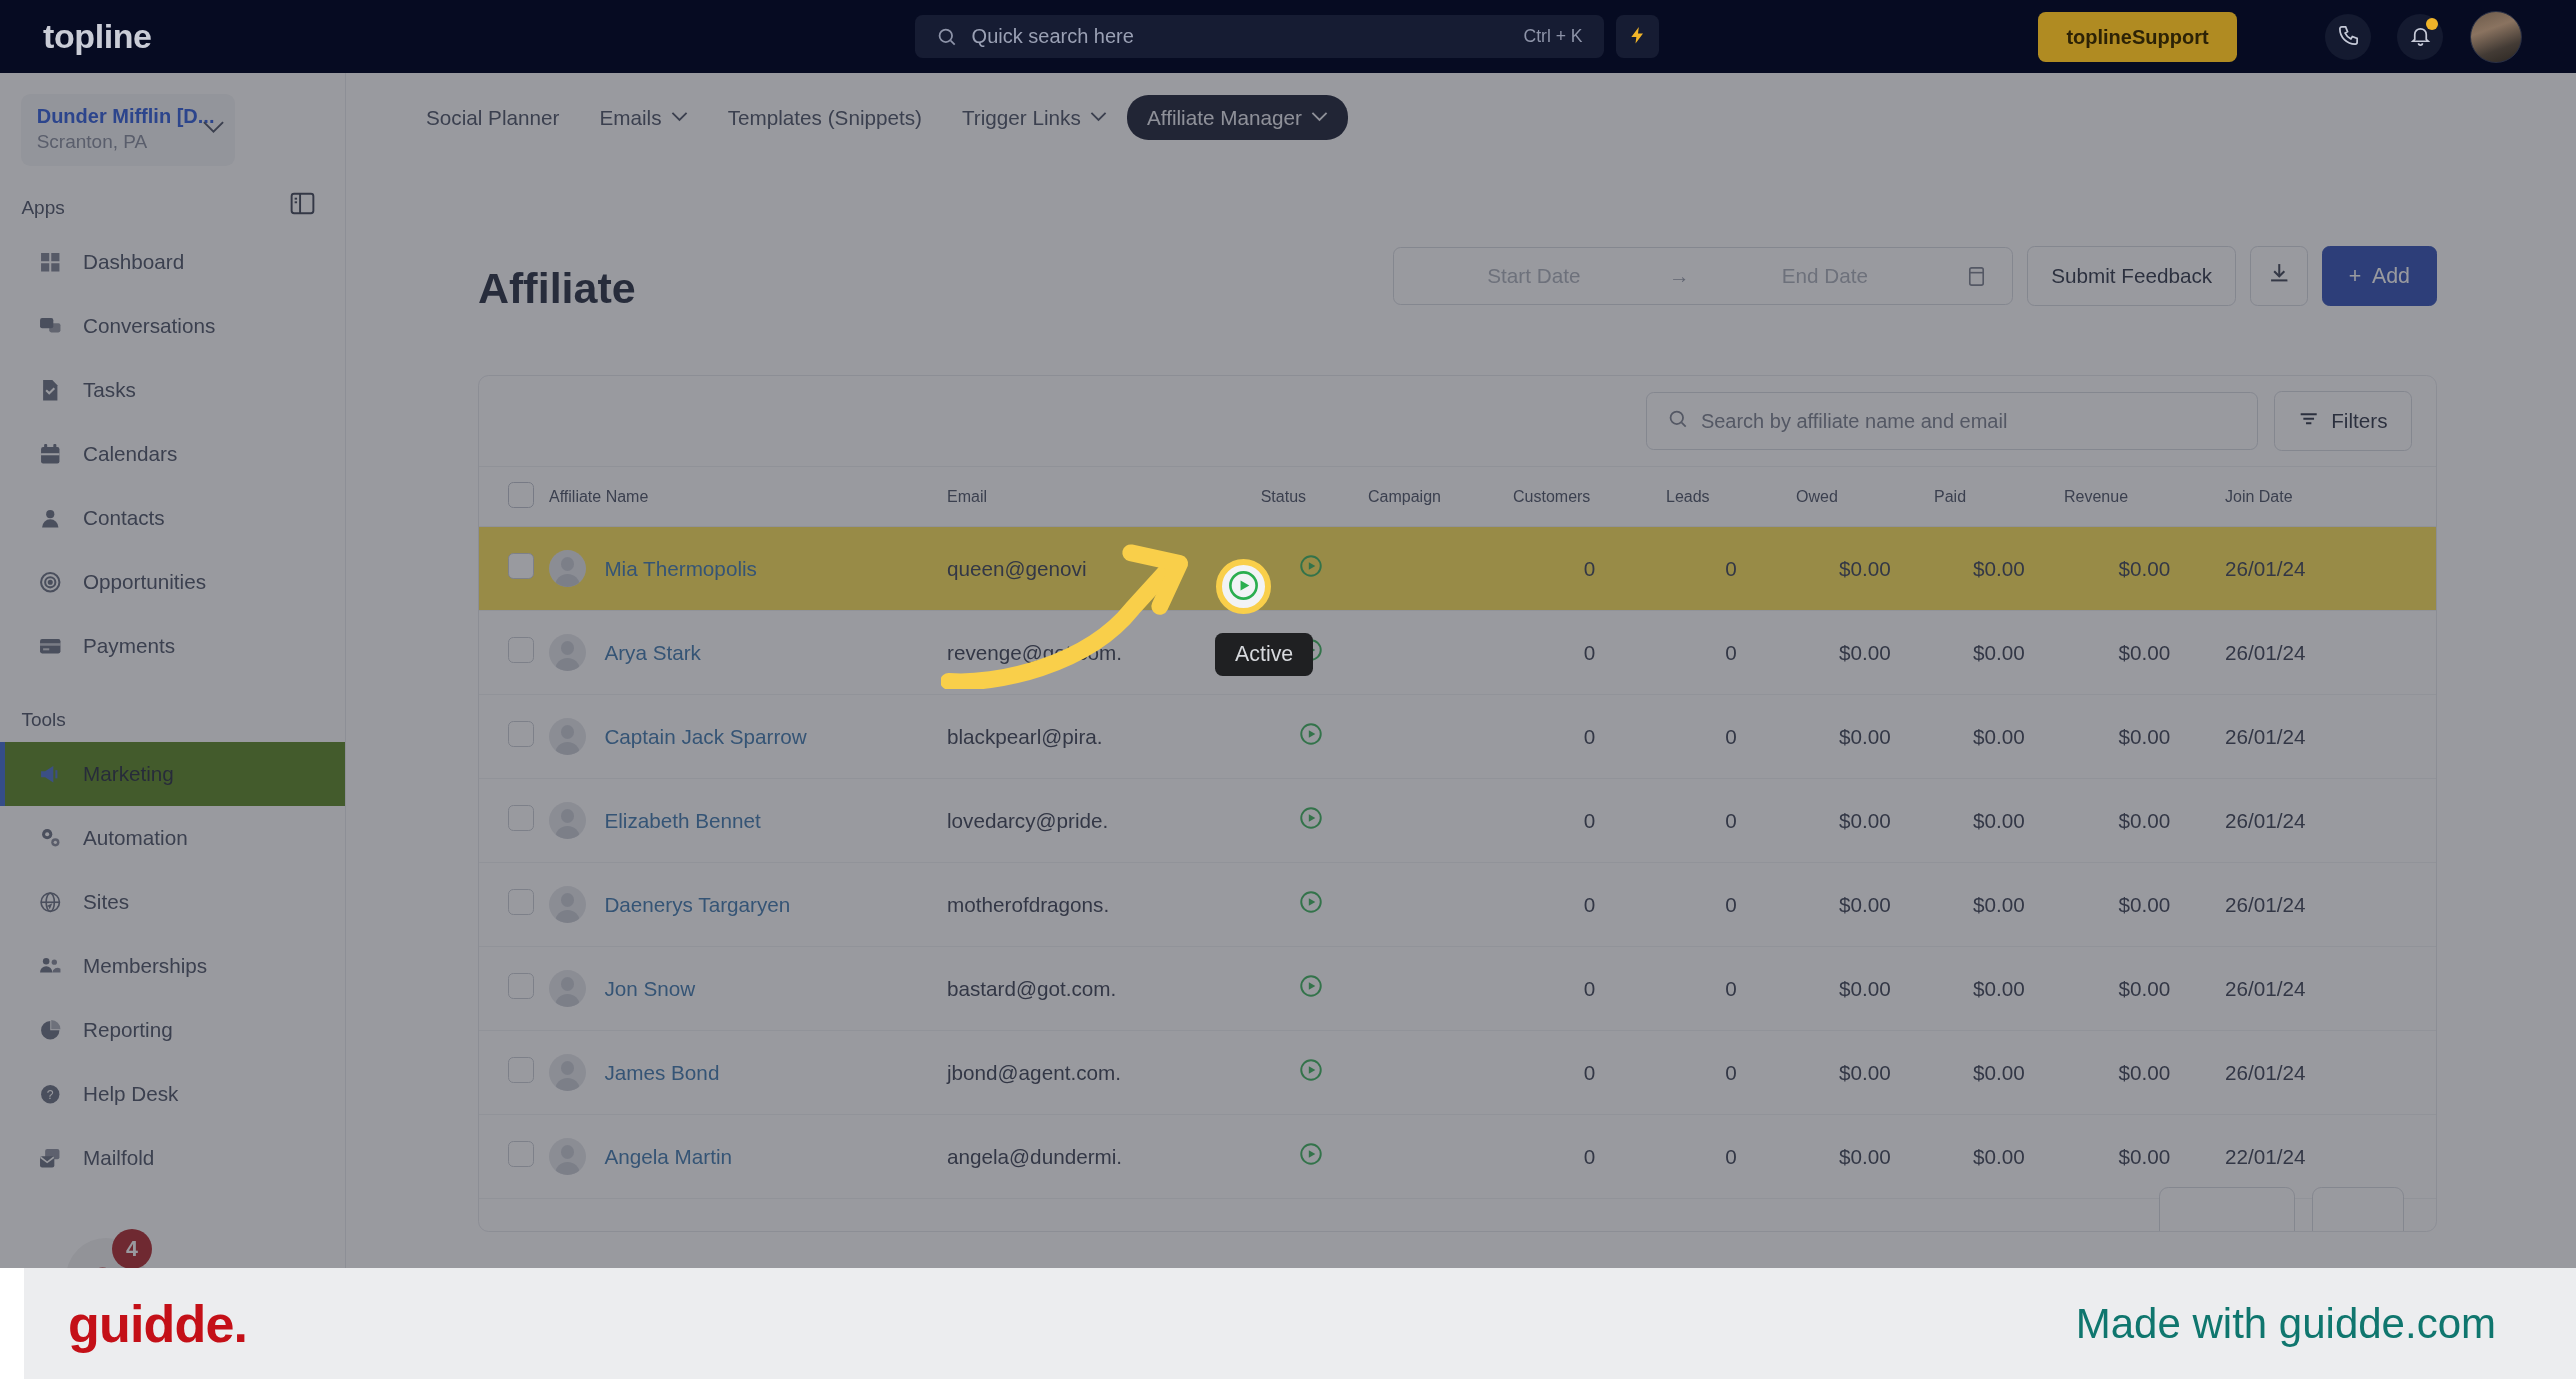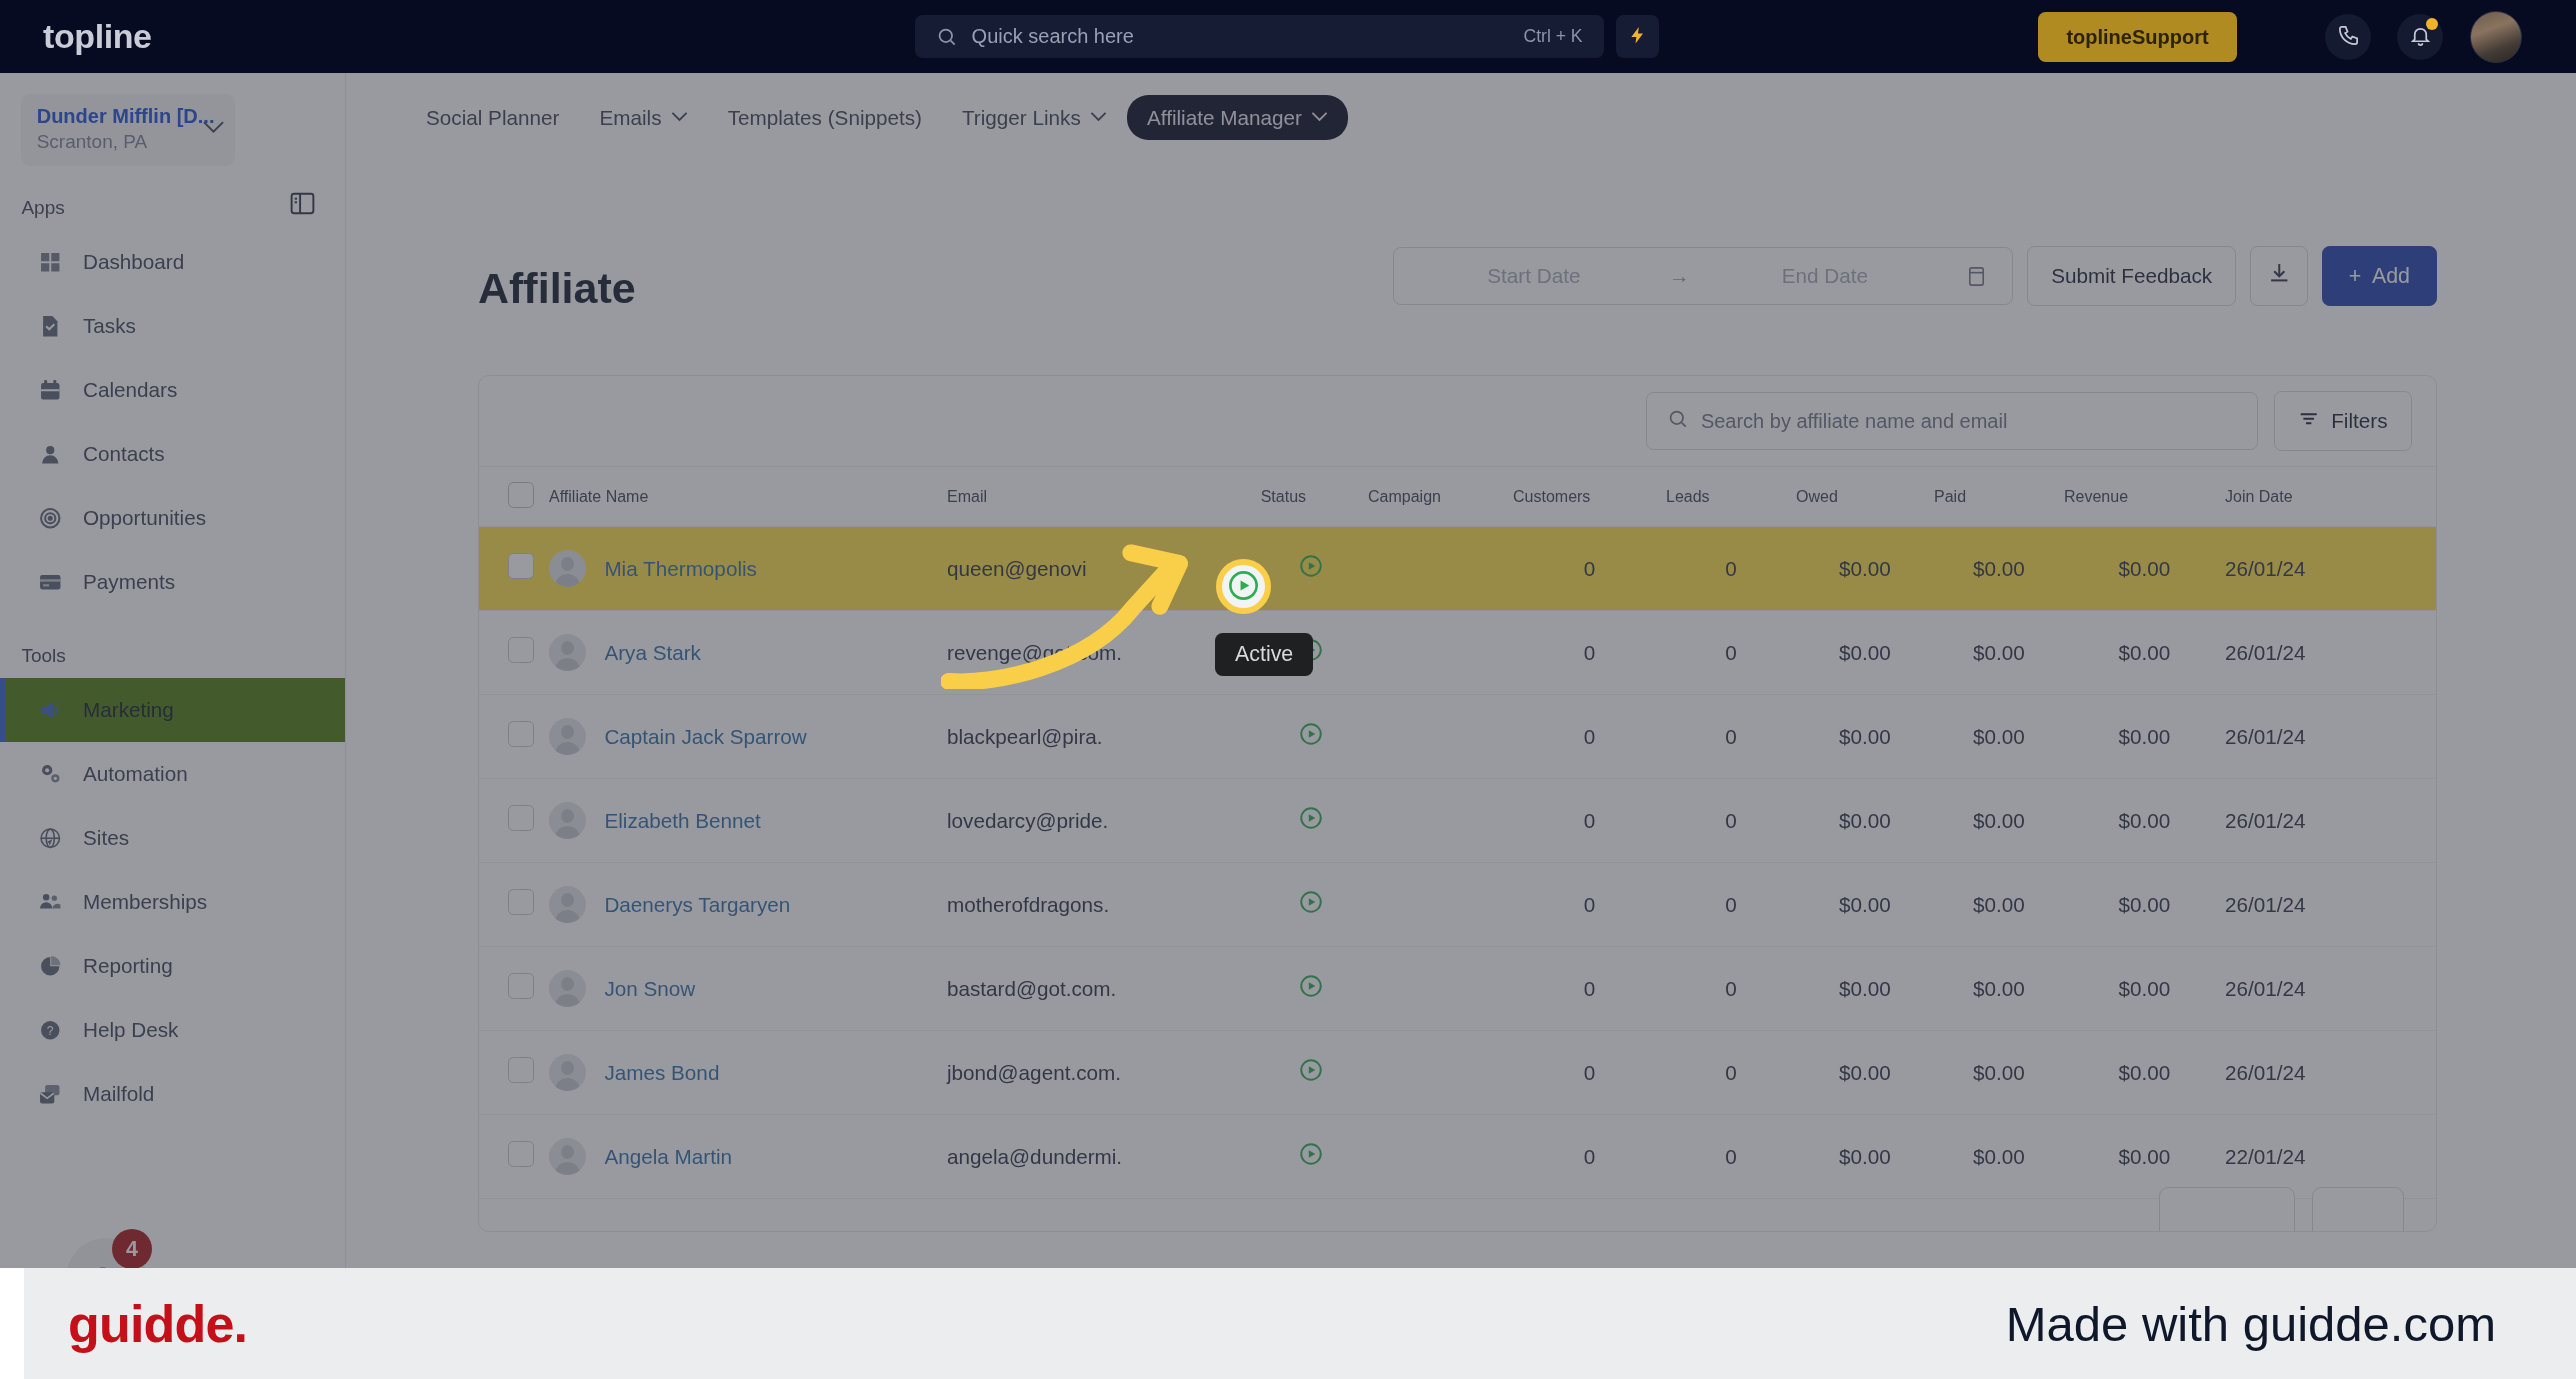--- a/index.html
+++ b/index.html
@@ -260,21 +260,21 @@
   .footer {
     position: absolute; left: 0; top: 1268px; width: 2576px; height: 111px;
     background: #ecedef; display: flex; align-items: center; margin-left: 24px;
   }
   .foot-logo {
     margin-left: 44px; color: #c41018; font-size: 52px; font-weight: 700;
     letter-spacing: -0.8px;
   }
   .foot-made {
     margin-left: auto; margin-right: 104px;
-    color: #0f172a; font-size: 49px;
+    color: #0f766e; font-size: 42px;
   }
 </style>
 </head>
 <body>
 
 <div class="screen">
   <div class="app">
 
     <div class="topbar">
       <div class="logo-wrap">
@@ -348,20 +348,29 @@
 
       <div class="sb-section">Apps</div>
 
       <div class="sb-item">
         <span class="sb-ic">
           <svg width="24.5" height="24.5" viewBox="0 0 24 24" fill="currentColor">
               <path d="M3 3h8v8H3zM13 3h8v8h-8zM3 13h8v8H3zM13 13h8v8h-8z" opacity=".85"></path>
             </svg>
         </span>
         <span>Dashboard</span>
+      </div>
+      <div class="sb-item">
+        <span class="sb-ic">
+          <svg width="24.5" height="24.5" viewBox="0 0 24 24" fill="currentColor">
+              <rect x="2" y="4" width="13" height="10" rx="2"></rect>
+              <rect x="11" y="9" width="11" height="9" rx="2" opacity=".7"></rect>
+            </svg>
+        </span>
+        <span>Conversations</span>
       </div>
       <div class="sb-item">
         <span class="sb-ic">
           <svg width="24.5" height="24.5" viewBox="0 0 24 24" fill="currentColor">
               <path d="M5 2h9l5 5v15H5z"></path>
               <path d="M8 12l3 3 5-5" stroke="#fff" stroke-width="2" fill="none"></path>
             </svg>
         </span>
         <span>Tasks</span>
       </div>

